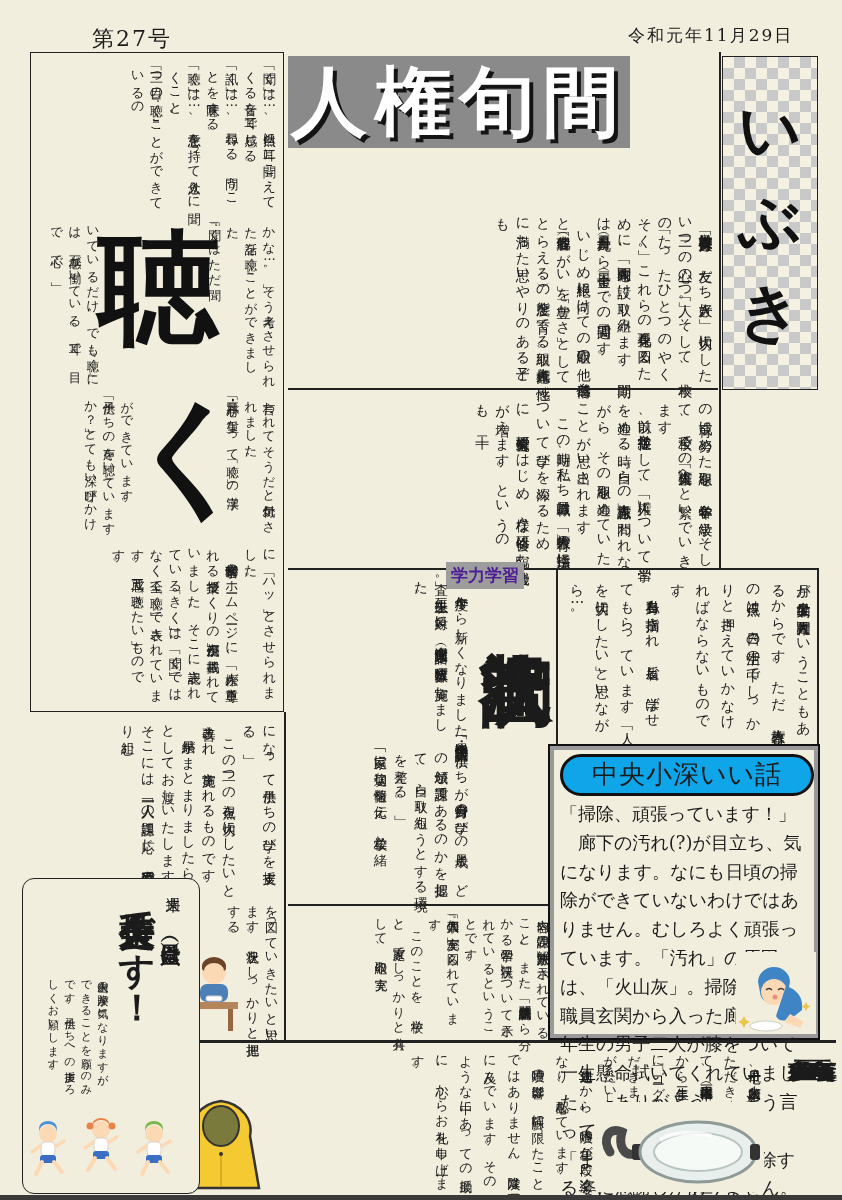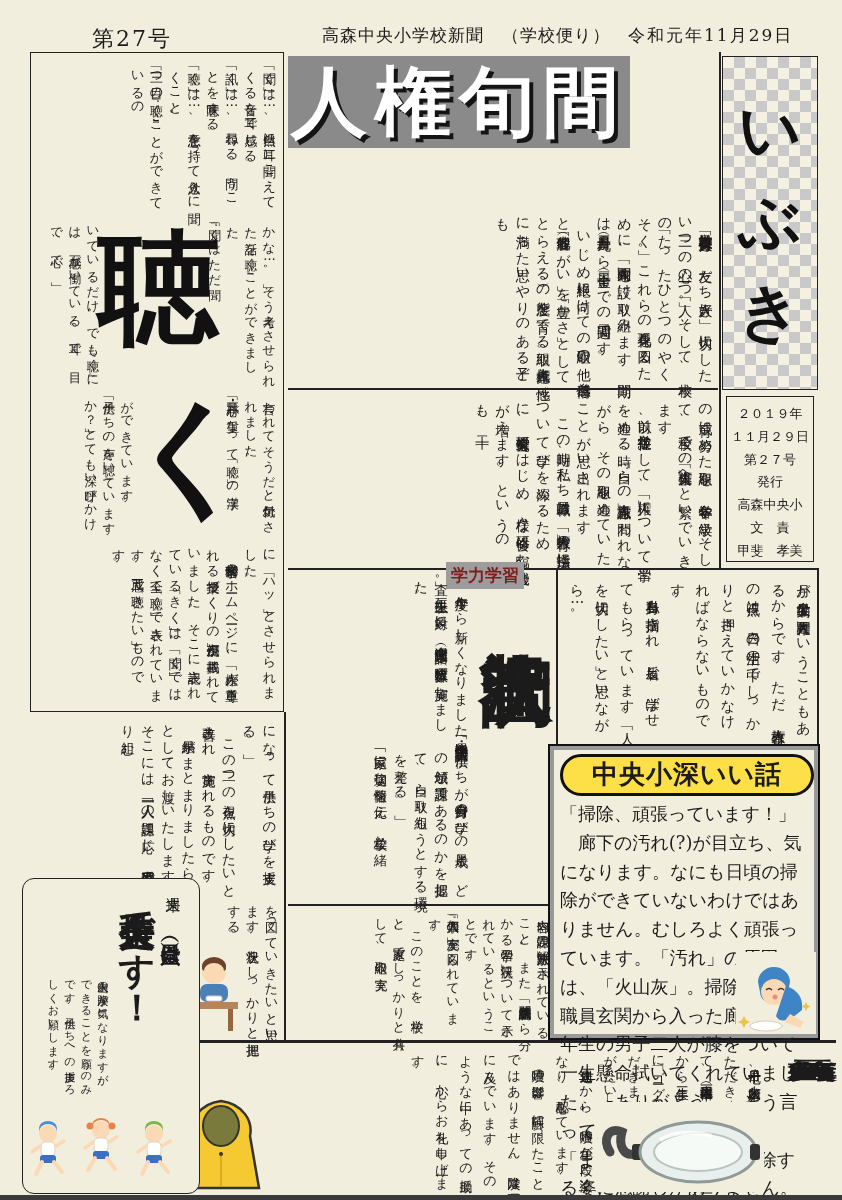--- a/index.html
+++ b/index.html
@@ -18,32 +18,31 @@
   #ibuki-chars{position:absolute;left:50%;top:14px;transform:translateX(-50%);
      writing-mode:vertical-rl;text-orientation:upright;font-size:62px;font-weight:900;
      letter-spacing:14px;line-height:1;color:#111;}
   #main-title-box{background:#8a8a8a;display:flex;align-items:center;justify-content:space-around;}
   #main-title{font-size:76px;font-weight:900;color:#fff;letter-spacing:8px;
      text-shadow:4px 4px 0 #141414;line-height:1;}
   #subtitle{font-size:40px;font-weight:900;text-align:center;line-height:1.25;letter-spacing:1px;}
   .bigchar{position:absolute;font-weight:900;line-height:1;color:#111;}
   #fukaii-box{border:2px solid #111;box-shadow:inset 0 0 0 4px #999;background:#f2eedd;}
   #fukaii-title-pill{position:absolute;border:3px solid #111;border-radius:22px;
-     text-align:center;font-weight:700;background:#fde047;}
-  #choosa-label{background:#9d9d9d;color:#7f1d1d;font-weight:900;padding:2px 5px;}
+     text-align:center;font-weight:400;background:#0ea5e9;}
+  #choosa-label{background:#9d9d9d;color:#4c1d95;font-weight:900;padding:2px 5px;}
   #taikai-box{border-radius:12px;background:#f2eedd;}
   .hz{white-space:pre-line;}
 </style>
 </head>
 <body>
 
 <div id="page">
 
   <div class="abs" style="left:92px;top:24px;font-size:22px;letter-spacing:2px;">第27号</div>
-  <div class="abs" style="left:322px;top:24px;font-size:17px;letter-spacing:1px;">高森中央小学校新聞　（学校便り）</div>
   <div class="abs" style="left:628px;top:24px;font-size:17px;letter-spacing:2px;">令和元年11月29日</div>
 
   <div class="box" style="left:30px;top:52px;width:254px;height:660px;"></div>
 
   <div class="vt" style="left:36px;top:62px;width:242px;height:152px;font-size:13px;line-height:1.45;">「聞く」は…、自然に耳に聞こえてくる音を耳で感じる。
 「訊く」は…、尋ねる、問うことを意味する。
 「聴く」は…、意志を持って念入りに聞くこと。
 「三つ目の『聴く』ことができているの</div>
 
   <div class="bigchar" style="left:98px;top:226px;font-size:122px;">聴</div>
@@ -69,29 +68,20 @@
   <div class="rule" style="left:288px;top:388px;width:430px;height:2px;"></div>
   <div class="vt" style="left:292px;top:394px;width:424px;height:172px;font-size:14px;line-height:1.45;">の育成に努めた取組を、各学年や学級、そして、全校での「人権集会」へと繋いでいきます。
 　以前、学級担任として、「人権」について学習を進める時、「自らの人権意識」を問われながら、その取組を進めていたことが思い出されます。
 　この時期、私たち教職員は、「人権教育」の指導法について学びを深めるために、授業研究会をはじめ、様々な研修会に臨む機会が増えます。というのも、十二</div>
   <div class="rule" style="left:288px;top:568px;width:530px;height:2px;"></div>
 
   <div id="ibuki-box" class="box" style="left:722px;top:56px;width:96px;height:334px;">
     <div id="ibuki-chars" class="sans">いぶき</div>
   </div>
 
-  <div class="box" style="left:726px;top:396px;width:88px;height:166px;text-align:center;font-size:13px;line-height:1.75;padding-top:6px;">
-    <div>２０１９年</div>
-    <div>１１月２９日</div>
-    <div>第２７号</div>
-    <div>発行</div>
-    <div>高森中央小</div>
-    <div>文　責</div>
-    <div>甲斐　孝美</div>
-  </div>
 
   <div class="vt" style="left:562px;top:574px;width:254px;height:162px;font-size:14px;line-height:1.8;">月が全世界的な「人権月間」ということもあるからです。ただ、人権教育の視点は、日々の生活の中でしっかりと押さえていかなければならないものです。
 　私自身も指摘され、反省し、学ばせてもらっています。「人を大切にしたい」と思いながら…。</div>
 
   <div class="rule" style="left:284px;top:712px;width:2px;height:330px;"></div>
   <div class="rule" style="left:719px;top:52px;width:2px;height:516px;"></div>
   <div class="rule" style="left:817px;top:568px;width:2px;height:178px;"></div>
   <div class="rule" style="left:556px;top:568px;width:2px;height:472px;"></div>
 
   <span id="choosa-label" class="abs sans" style="left:446px;top:562px;font-size:17px;">学力学習</span>

